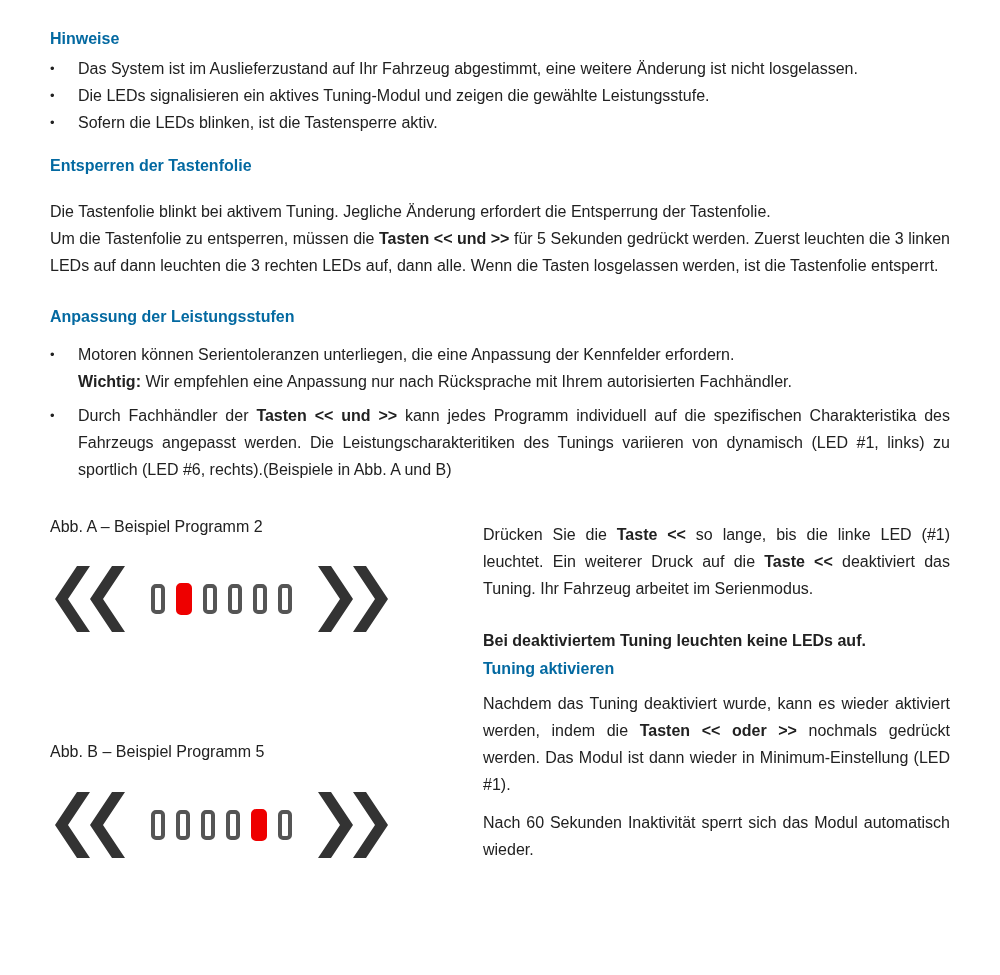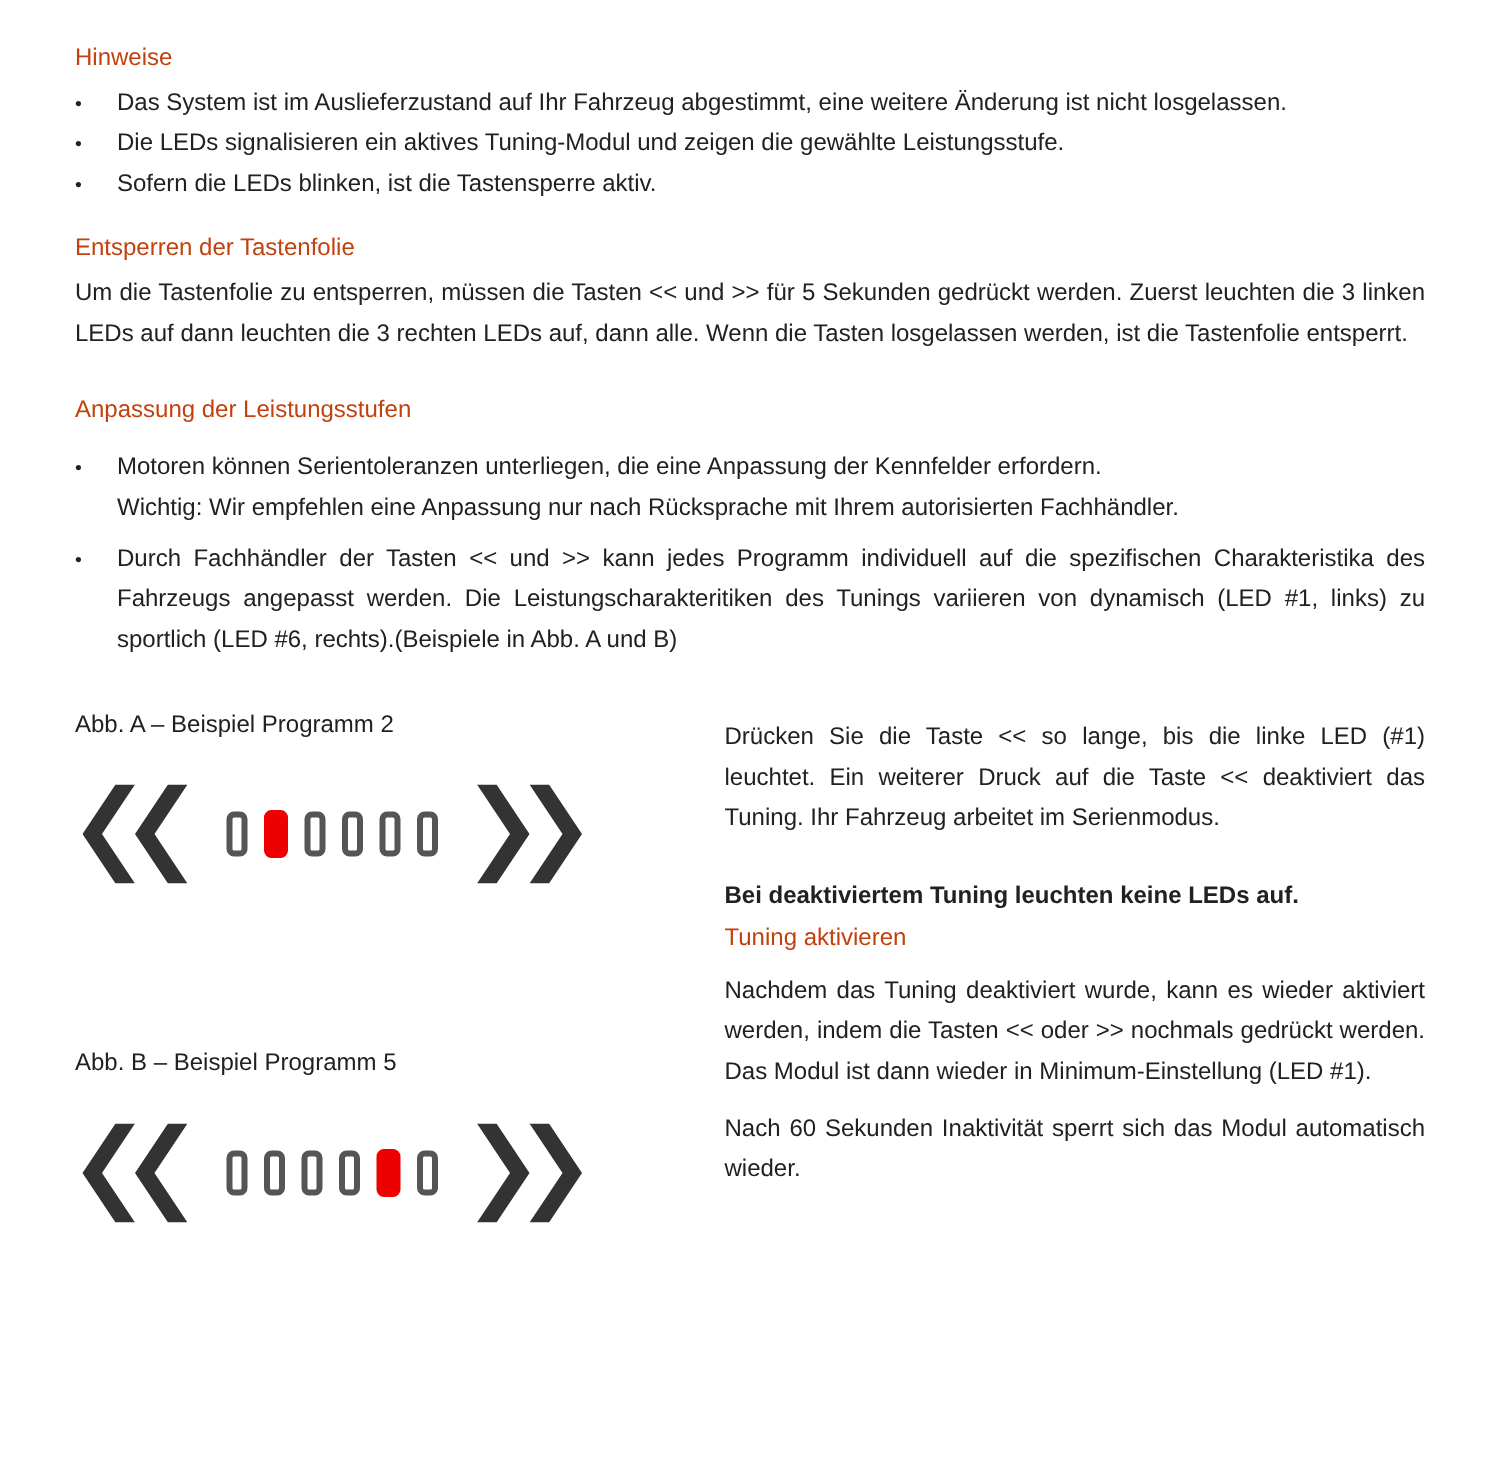--- a/index.html
+++ b/index.html
@@ -5,36 +5,36 @@
   * { margin:0; padding:0; box-sizing:border-box; }
   html, body { background:#ffffff; }
   body {
     width:1000px; height:975px; overflow:hidden;
     font-family:"Liberation Sans", sans-serif;
     color:var(--text, #212121);
   }
   .page { padding:29px 50px 0 50px; }
 
   h2, h3 {
-    font-size:16px; font-weight:normal; color:#c2410c;
+    font-size:16px; font-weight:bold; color:#0369a1;
     line-height:20px;
   }
   p, li { font-size:16px; line-height:27px; }
   .just { text-align:justify; }
-  b { font-weight:normal; }
+  b { font-weight:bold; }
 
   
   ul.bullets { list-style:none; }
   ul.bullets li { display:flex; }
   .dot { flex:0 0 28px; width:28px; font-size:13px; line-height:27px; }
   .btext { flex:1; }
 
   
   .sec-hinweise h2 { margin-bottom:6px; }
-  .sec-entsperren h2 { margin-top:20px; margin-bottom:6px; }
+  .sec-entsperren h2 { margin-top:20px; margin-bottom:22px; }
   .sec-anpassung h2 { margin-top:28px; margin-bottom:14px; }
   .sec-anpassung li + li { margin-top:7px; }
 
   
   .columns { display:flex; margin-top:28px;justify-content:flex-end; }
   .col-left { flex:0 0 433px; width:433px; }
   .col-right { flex:1; }
 
   .fig-label { font-size:16px; line-height:27px; margin-top:2px; }
   .fig-label.b { margin-top:106px; }
@@ -78,20 +78,21 @@
       </li>
       <li>
         <span class="dot">•</span>
         <span class="btext"><span>Sofern die LEDs blinken, ist die Tastensperre aktiv.</span></span>
       </li>
     </ul>
   </section>
 
   <section class="sec-entsperren">
     <h2>Entsperren der Tastenfolie</h2>
+    <p><span>Die Tastenfolie blinkt bei aktivem Tuning. Jegliche Änderung erfordert die Entsperrung der Tastenfolie.</span></p>
     <p class="just"><span>Um die Tastenfolie zu entsperren, müssen die </span><b>Tasten &lt;&lt; und &gt;&gt;</b><span> für 5 Sekunden gedrückt werden. Zuerst leuchten die 3 linken LEDs auf dann leuchten die 3 rechten LEDs auf, dann alle. Wenn die Tasten losgelassen werden, ist die Tastenfolie entsperrt.</span></p>
   </section>
 
   <section class="sec-anpassung">
     <h2>Anpassung der Leistungsstufen</h2>
     <ul class="bullets">
       <li>
         <span class="dot">•</span>
         <span class="btext"><span>Motoren können Serientoleranzen unterliegen, die eine Anpassung der Kennfelder erfordern.</span><br><b>Wichtig:</b><span> Wir empfehlen eine Anpassung nur nach Rücksprache mit Ihrem autorisierten Fachhändler.</span></span>
       </li>

